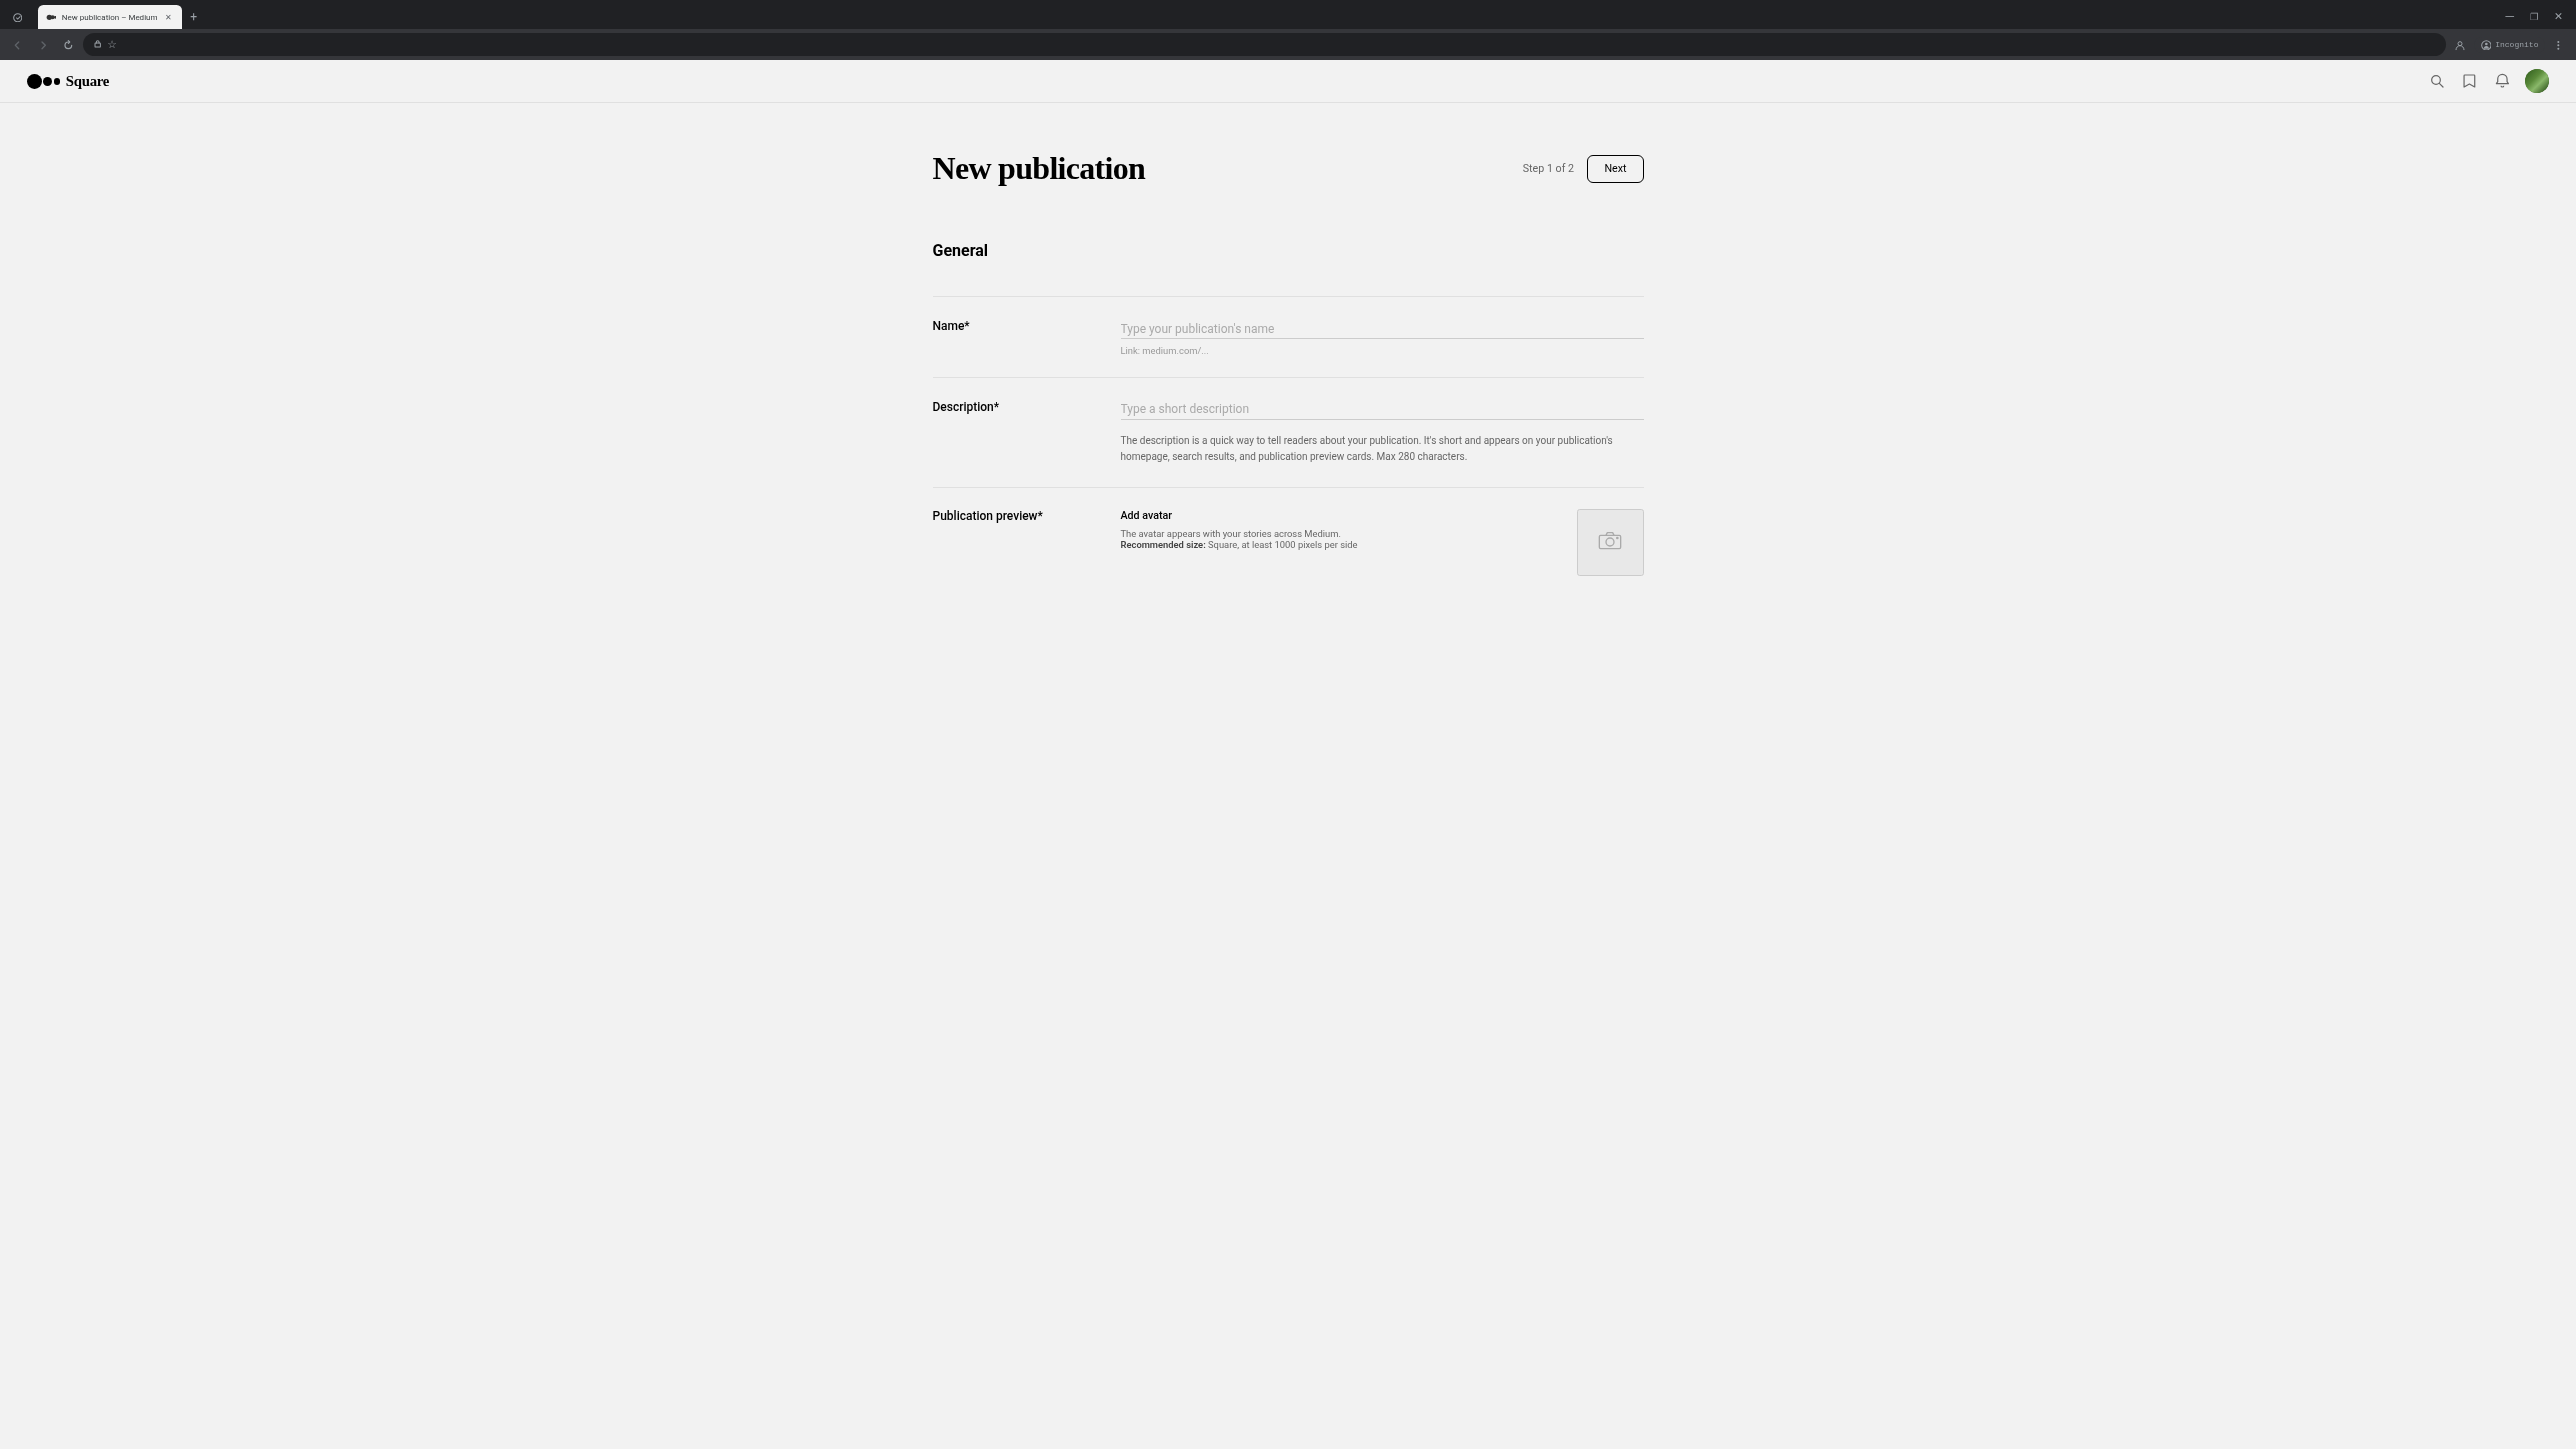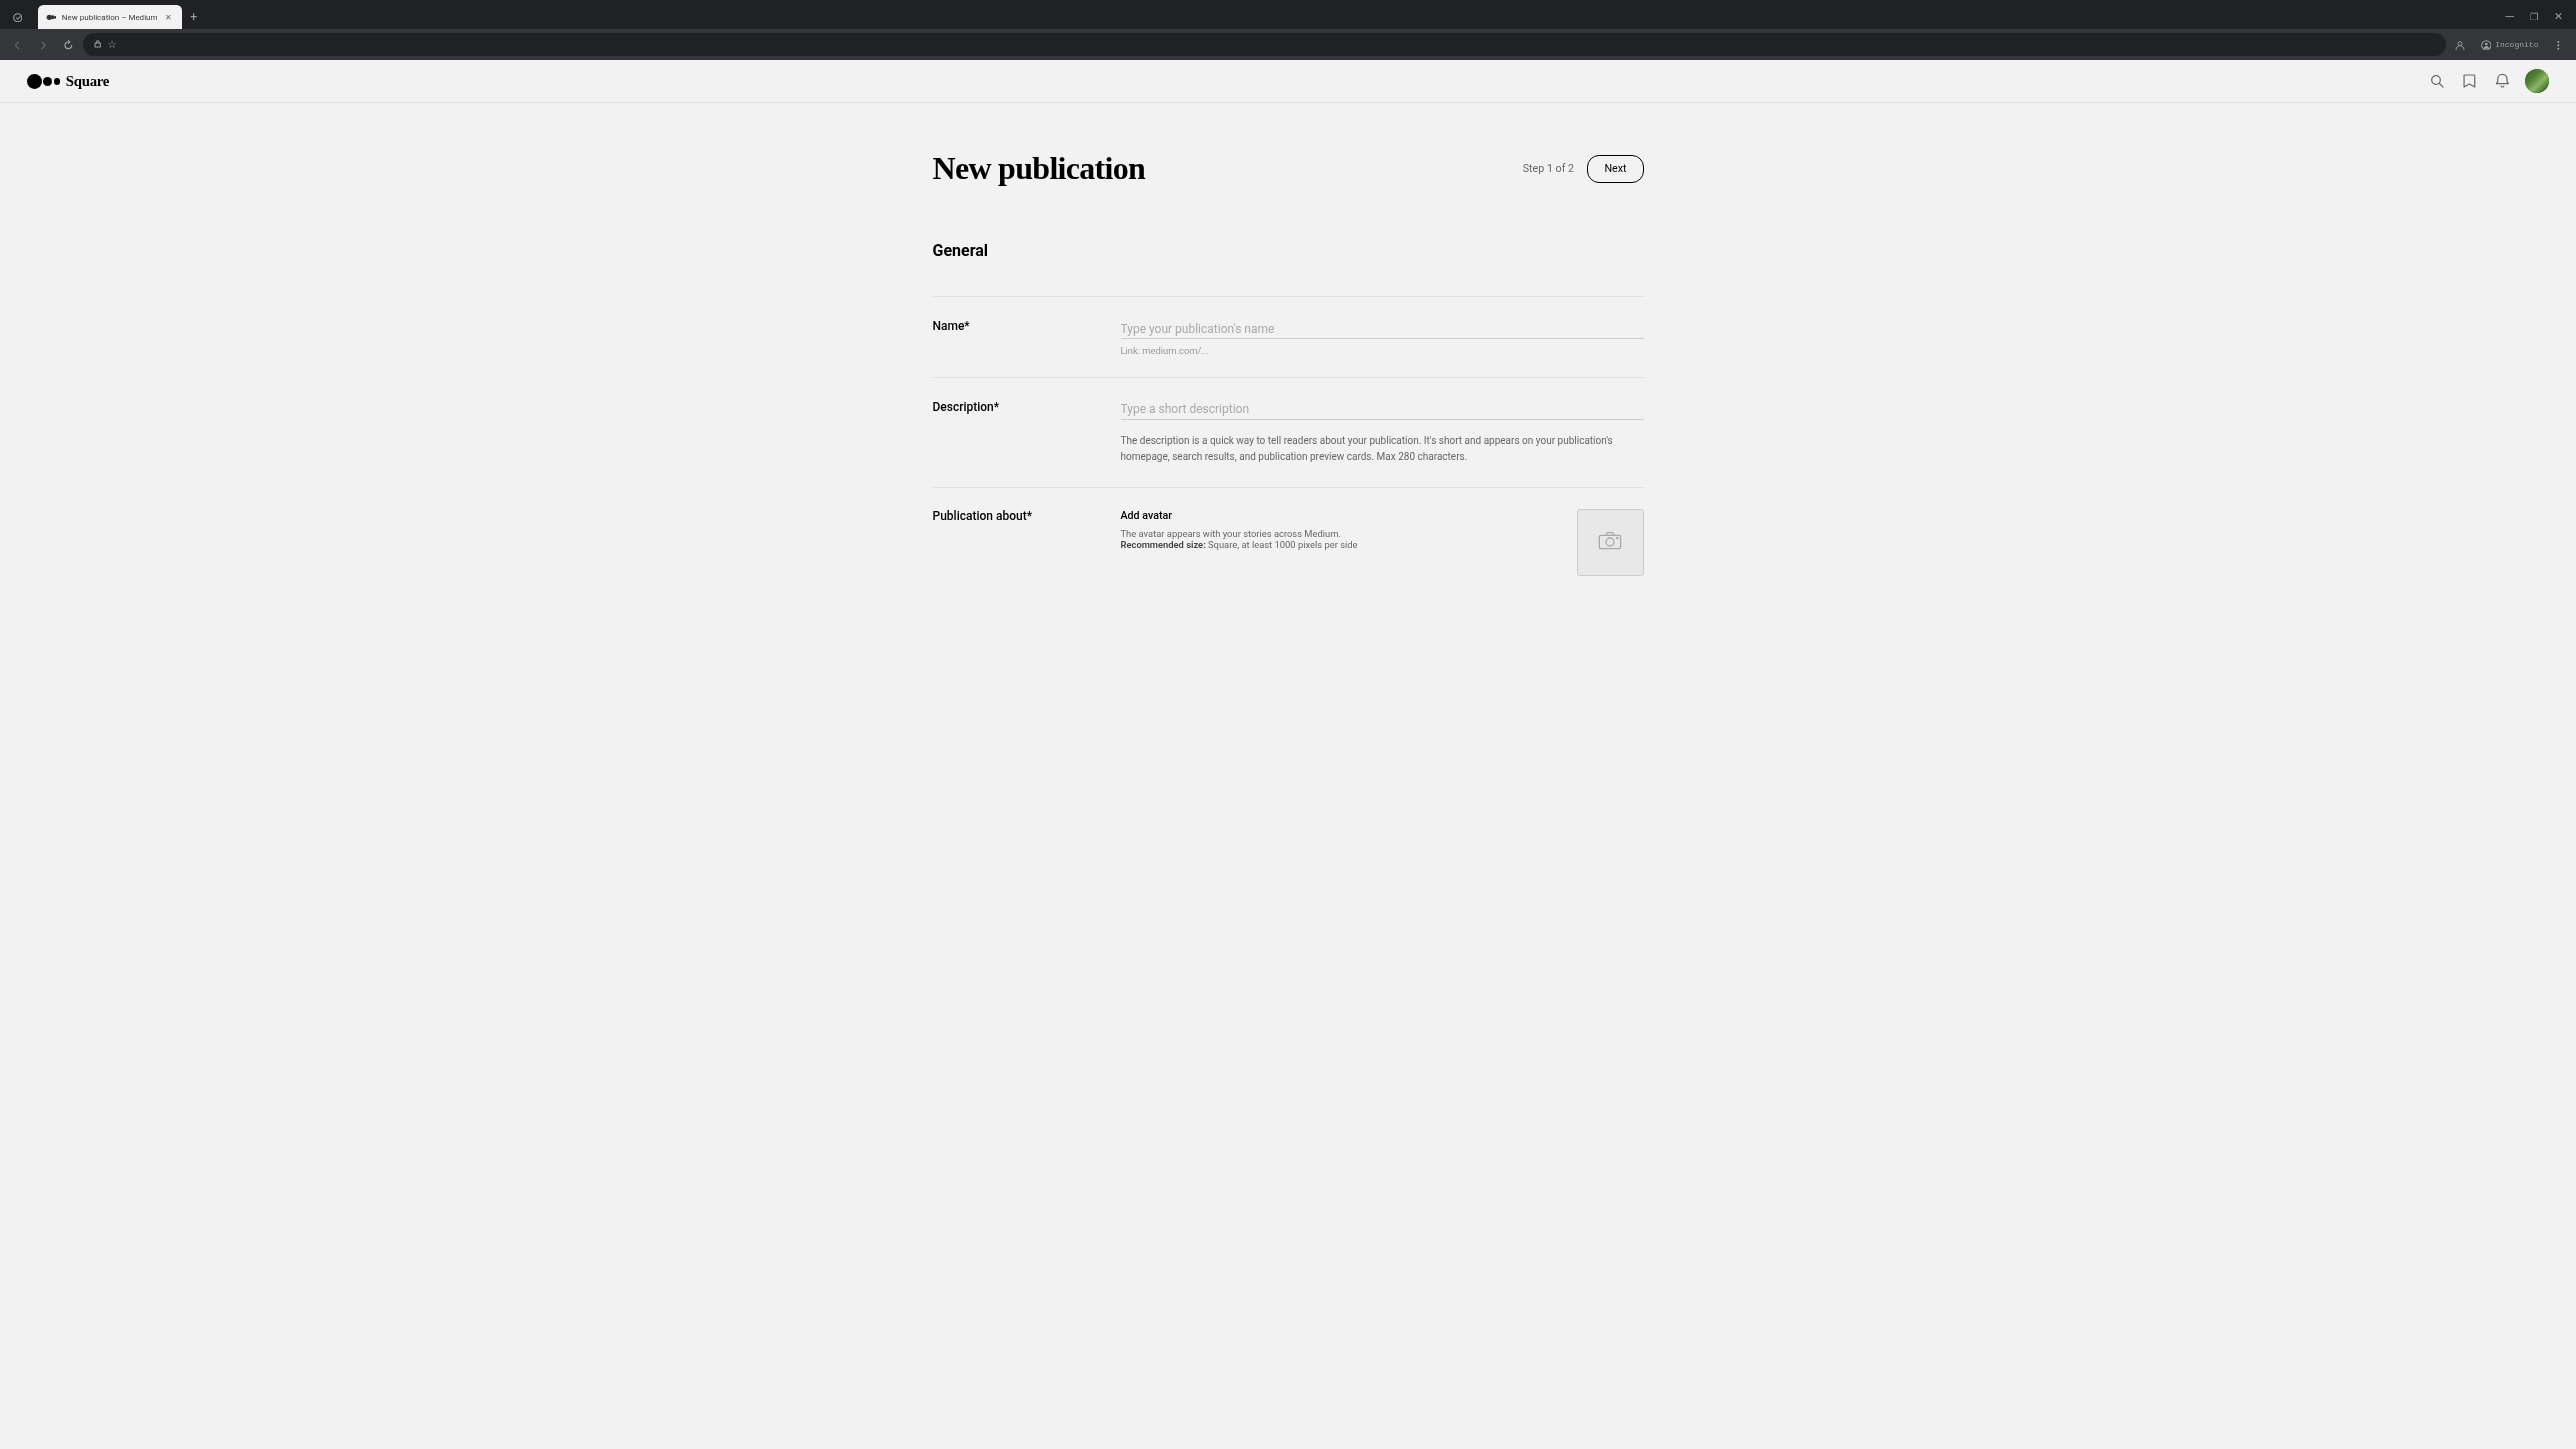--- a/index.html
+++ b/index.html
@@ -312,21 +312,21 @@
 
     .step-indicator {
       font-size: 10.7px;
       color: #666;
     }
 
     .next-button {
       padding: 6.7px 16px;
       border: 0.7px solid #000;
       background: transparent;
-      border-radius: 12px;
+      border-radius: 6px;
       font-size: 10.7px;
       cursor: pointer;
       color: #000;
       font-family: inherit;
     }
 
     .section-title {
       font-size: 16px;
       font-weight: 700;
       color: #000;
@@ -585,21 +585,21 @@
           <span class="form-label">Description*</span>
         </div>
         <div class="form-control-col">
           <input type="text" class="form-input" placeholder="Type a short description" style="">
           <div class="form-description">The description is a quick way to tell readers about your publication. It's short and appears on your publication's homepage, search results, and publication preview cards. Max 280 characters.</div>
         </div>
       </div>
 
       <div class="form-row">
         <div class="form-label-col">
-          <span class="form-label">Publication about*</span>
+          <span class="form-label">Publication preview*</span>
         </div>
         <div class="form-control-col">
           <div class="avatar-section">
             <div class="avatar-info">
               <div class="avatar-title">Add avatar</div>
               <div class="avatar-description">The avatar appears with your stories across Medium.</div>
               <div class="avatar-description">
                 <span class="avatar-recommended">Recommended size:</span>
                 <span>Square, at least 1000 pixels per side</span>
               </div>

